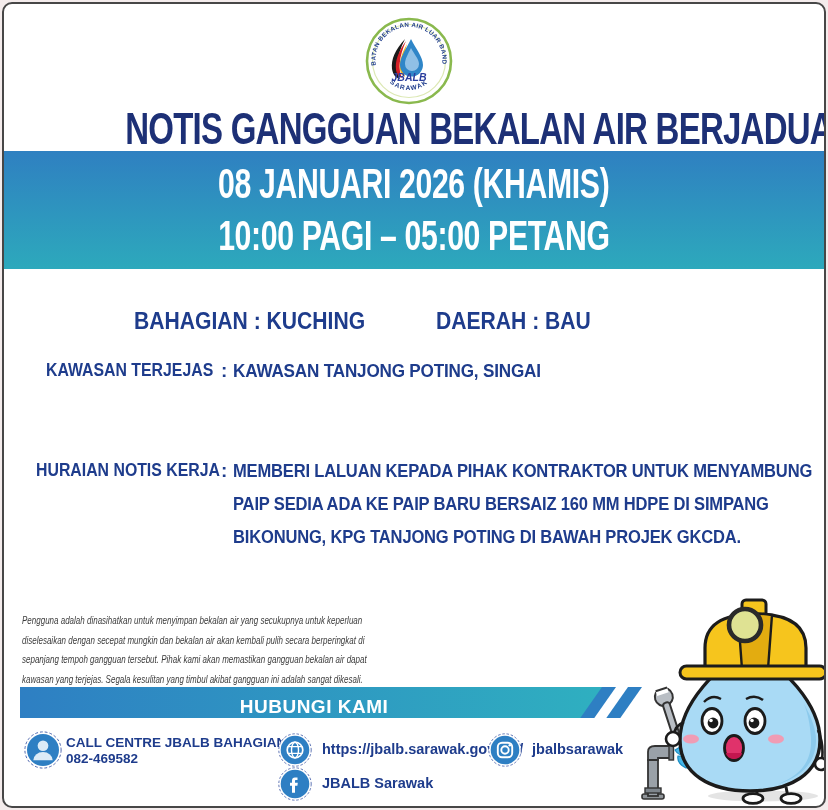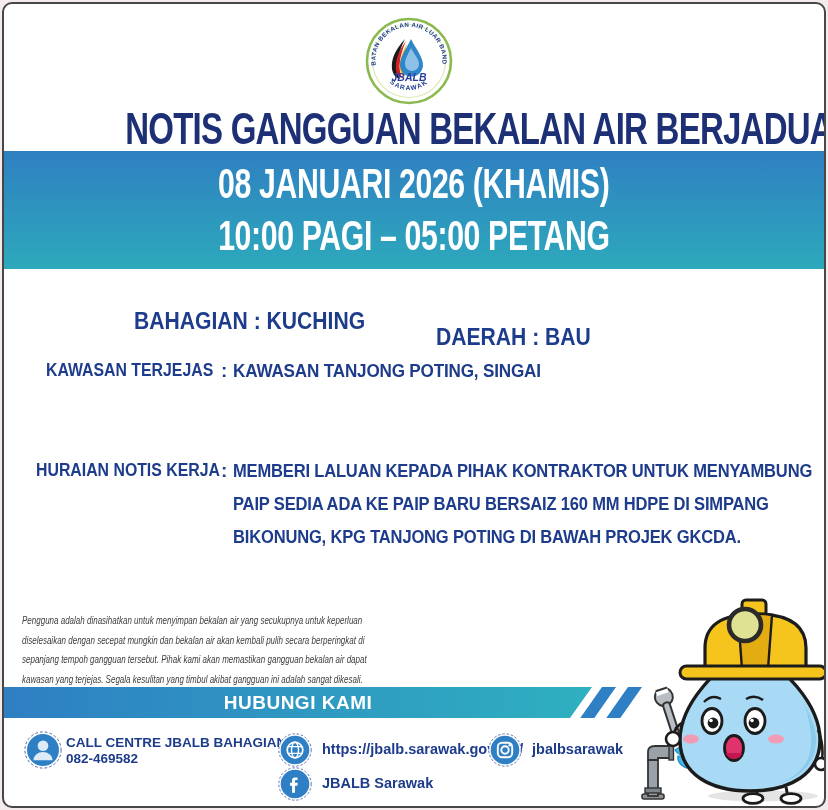--- a/index.html
+++ b/index.html
@@ -12,32 +12,32 @@
 
   .title-wrap{left:0;right:0;top:100px;text-align:center;}
   .title-text{font-size:44px;font-weight:bold;color:#1d3076;letter-spacing:-1px;transform:scaleX(0.75);}
 
   .banner{left:0;top:147px;width:100%;height:118px;
           background:linear-gradient(180deg,#2f80c1 0%,#2da9bc 100%);
           display:flex;flex-direction:column;align-items:center;justify-content:center;gap:4px;}
   .banner-line{color:#ffffff;font-weight:bold;font-size:42px;letter-spacing:-0.5px;transform:scaleX(0.72);line-height:48px;}
 
   .bahagian{left:130px;top:303px;font-size:24px;font-weight:bold;}
-  .daerah{left:432px;top:319px;font-size:24px;font-weight:bold;}
+  .daerah{left:432px;top:303px;font-size:24px;font-weight:bold;}
   .row-label{font-size:18px;font-weight:bold;}
   .row-colon{font-size:19px;font-weight:bold;}
   .row-value{font-size:19px;font-weight:bold;letter-spacing:-0.2px;text-align:center;}
 
   .advisory{line-height:19.5px;font-size:10px;font-style:italic;color:#3c3c3c;font-weight:500;}
   .adv-line{white-space:nowrap;}
 
-  .hubungi-bar{left:0;top:683px;width:588px;height:31px;
+  .hubungi-bar{left:16px;top:683px;width:588px;height:31px;
                background:linear-gradient(90deg,#2e7fc3 0%,#2fb0c0 100%);
                clip-path:polygon(0 0,100% 0,calc(100% - 22px) 100%,0 100%);
-               display:flex;align-items:center;justify-content:center;}
+               display:flex;align-items:flex-end;justify-content:center;}
   .hubungi-text{color:#fff;font-weight:bold;font-size:19px;letter-spacing:0.5px;}
   .stripe{top:683px;width:14px;height:31px;background:#2e7fc3;transform:skewX(-35deg);transform-origin:0 0;}
 
   .contact-text{font-size:13.5px;font-weight:bold;line-height:16px;}
   .contact-link{font-size:14.5px;font-weight:bold;}
 </style>
 </head>
 <body>
 
 <div class="card">

